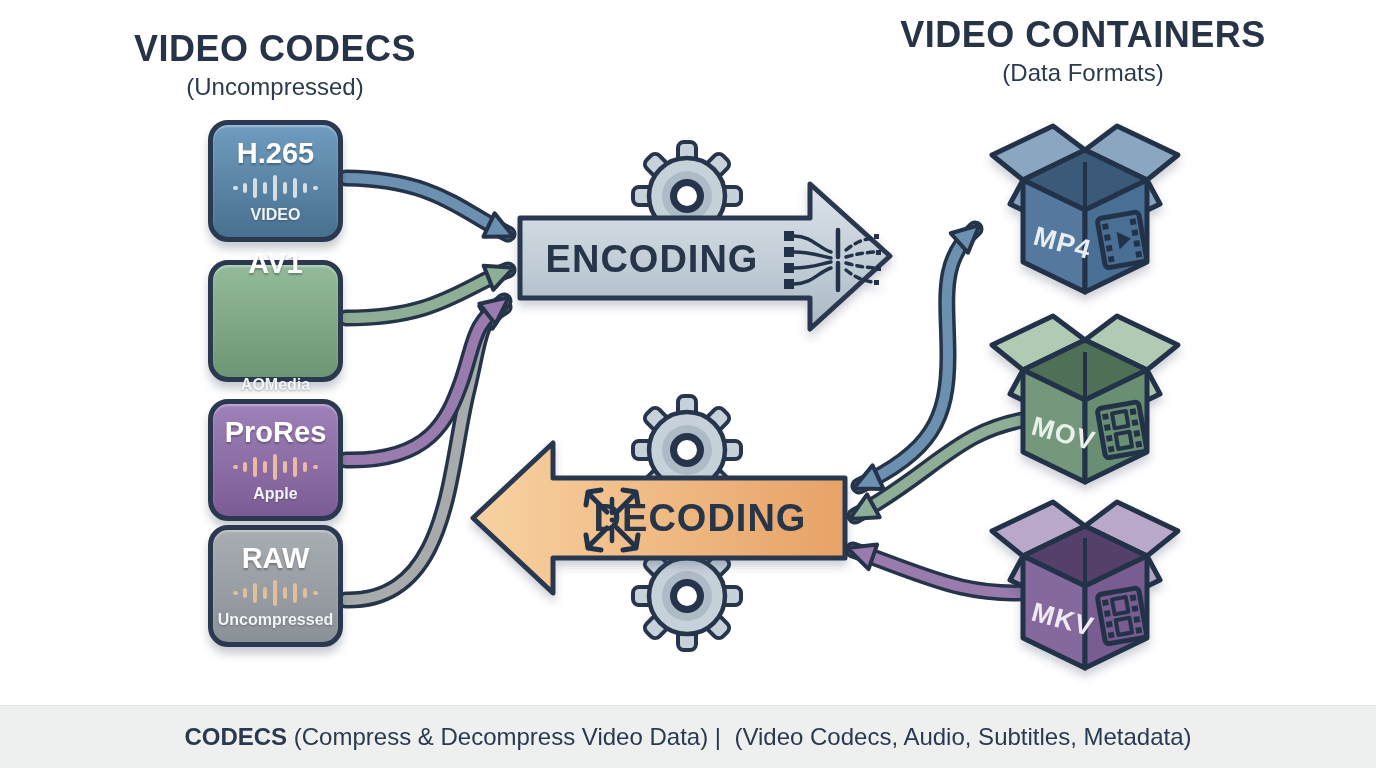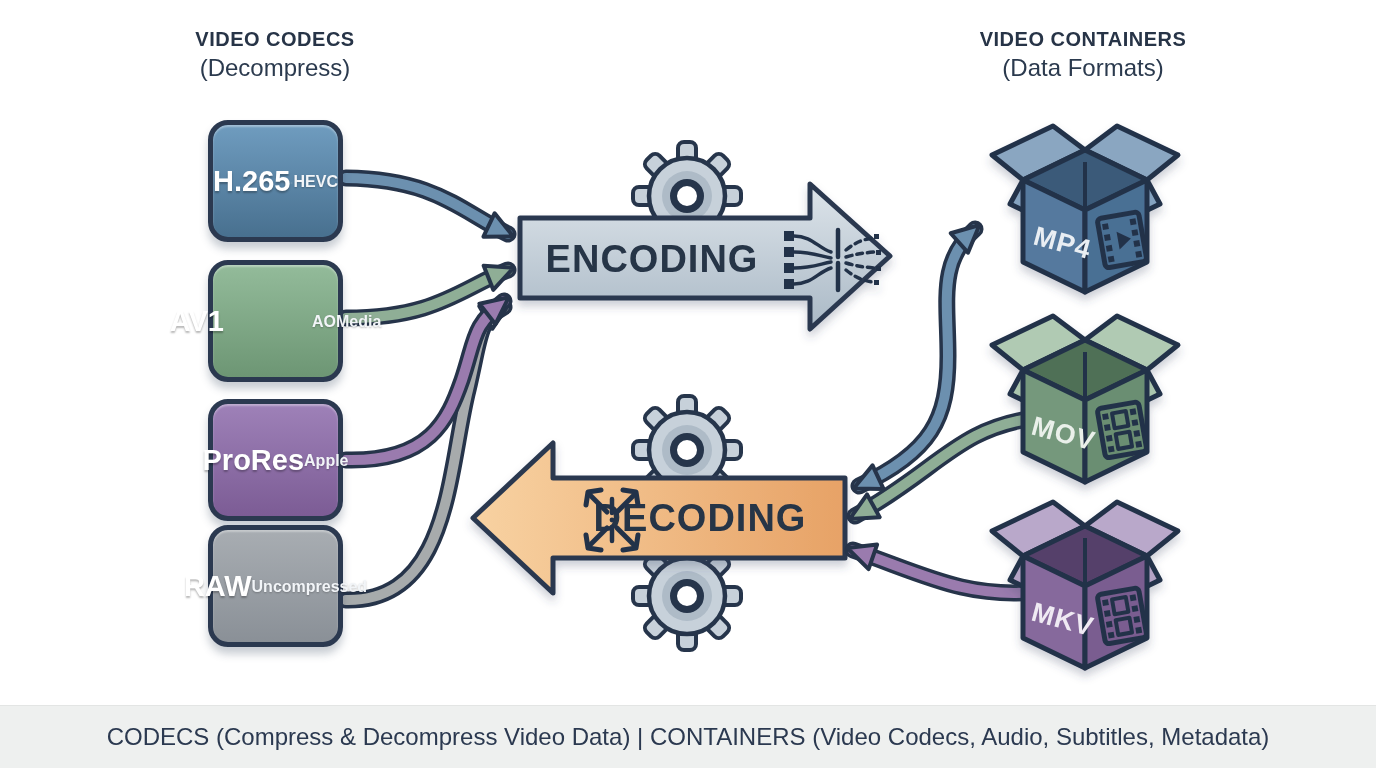--- a/index.html
+++ b/index.html
@@ -2,30 +2,30 @@
 <html><head>
 <meta charset="utf-8">
 <style>
   html,body{margin:0;padding:0;background:#ffffff;}
   .canvas{
     position:relative;width:1376px;height:768px;overflow:hidden;background:#ffffff;
     font-family:"Liberation Sans",sans-serif;color:#273447;
   }
   
   .header{position:absolute;text-align:center;}
-  .header .h-title{font-size:20px;font-weight:700;letter-spacing:.5px;color:#273447;}
+  .header .h-title{font-size:36px;font-weight:700;letter-spacing:.5px;color:#273447;}
   .header .h-sub{font-size:24px;color:#2b3a4e;margin-top:3px;}
   .header-left{left:95px;top:28px;width:360px;}
-  .header-right{left:893px;top:28px;width:380px;}
+  .header-right{left:893px;top:14px;width:380px;}
 
   
   .badge{
     position:absolute;left:208px;width:135px;height:122px;box-sizing:border-box;
     border:5px solid #2b3950;border-radius:20px;z-index:3;
-    display:flex;align-items:center;justify-content:center;
+    display:flex;flex-direction:column;align-items:center;justify-content:center;
     box-shadow:0 7px 9px rgba(58,74,97,.28), inset 0 2px 2px rgba(255,255,255,.35);
   }
   .badge-blue  {background:linear-gradient(180deg,#6f9cbf,#48708f);}
   .badge-green {background:linear-gradient(180deg,#93bb9a,#6d9674);gap:44px;}
   .badge-purple{background:linear-gradient(180deg,#9e81b8,#7c5c95);}
   .badge-gray  {background:linear-gradient(180deg,#a8adb2,#8a9097);}
   .badge-title{font-size:29px;font-weight:700;color:#ffffff;line-height:1.05;
     text-shadow:0 2px 2px rgba(0,0,0,.28);}
   .badge-sub{font-size:16px;font-weight:700;color:#f2f5f8;margin-top:2px;
     text-shadow:0 1px 2px rgba(0,0,0,.25);white-space:nowrap;}
@@ -35,21 +35,21 @@
   svg.layer{position:absolute;left:0;top:0;z-index:1;}
   svg text{font-family:"Liberation Sans",sans-serif;}
 
   
   .footer{
     position:absolute;left:0;bottom:0;width:1376px;height:62px;background:#eef0ef;
     border-top:1px solid #e3e5e4;display:flex;align-items:center;justify-content:center;
     font-size:24px;color:#2b3950;z-index:4;
   }
   .footer span{white-space:pre;}
-  .footer .b{font-weight:400;}
+  .footer .b{font-weight:700;}
 </style>
 </head>
 <body>
 
 <div class="canvas">
 
   <svg class="layer" width="1376" height="768" viewBox="0 0 1376 768">
     <defs>
       <linearGradient id="encGrad" x1="0" y1="0" x2="0" y2="1">
         <stop offset="0" stop-color="#dde4ea"></stop>
@@ -246,21 +246,21 @@
             <rect x="32" y="39" width="6" height="6"></rect>
         </g>
         <rect x="14" y="7" width="14" height="15" fill="none" stroke-width="4"></rect>
         <rect x="14" y="28" width="14" height="15" fill="none" stroke-width="4"></rect>
       </g>
     </g>
   </svg>
 
   <div class="header header-left">
     <div class="h-title">VIDEO CODECS</div>
-    <div class="h-sub">(Decompress)</div>
+    <div class="h-sub">(Uncompressed)</div>
   </div>
   <div class="header header-right">
     <div class="h-title">VIDEO CONTAINERS</div>
     <div class="h-sub">(Data Formats)</div>
   </div>
 
   <div class="badge badge-blue" style="top:120px">
     <div class="badge-title">H.265</div>
     <svg class="wf" width="88" height="28" viewBox="0 0 88 28">
       <g fill="#d5dde5">
@@ -268,21 +268,21 @@
           <rect x="11" y="9" width="4" height="10" rx="2"></rect>
         <rect x="21" y="4" width="4" height="20" rx="2"></rect>
           <rect x="31" y="8" width="4" height="12" rx="2"></rect>
         <rect x="41" y="1" width="4" height="26" rx="2"></rect>
           <rect x="51" y="8" width="4" height="12" rx="2"></rect>
         <rect x="61" y="4" width="4" height="20" rx="2"></rect>
           <rect x="71" y="9" width="4" height="10" rx="2"></rect>
         <rect x="81" y="12" width="5" height="4" rx="2"></rect>
       </g>
     </svg>
-    <div class="badge-sub">HEVC</div>
+    <div class="badge-sub">VIDEO</div>
   </div>
 
   <div class="badge badge-green" style="top:260px">
     <div class="badge-title">AV1</div>
     <svg class="wf" width="88" height="28" viewBox="0 0 88 28">
       <g fill="#d8b88b">
         <rect x="1" y="12" width="5" height="4" rx="2"></rect>
           <rect x="11" y="9" width="4" height="10" rx="2"></rect>
         <rect x="21" y="4" width="4" height="20" rx="2"></rect>
           <rect x="31" y="8" width="4" height="12" rx="2"></rect>
@@ -328,17 +328,16 @@
           <rect x="71" y="9" width="4" height="10" rx="2"></rect>
         <rect x="81" y="12" width="5" height="4" rx="2"></rect>
       </g>
     </svg>
     <div class="badge-sub">Uncompressed</div>
   </div>
 
   <div class="footer">
     <span class="b">CODECS</span>
       <span> (Compress &amp; Decompress Video Data) | </span>
-      <span class="b">CONTAINERS</span>
       <span> (Video Codecs, Audio, Subtitles, Metadata)</span>
   </div>
 
 </div>
 
 </body></html>

